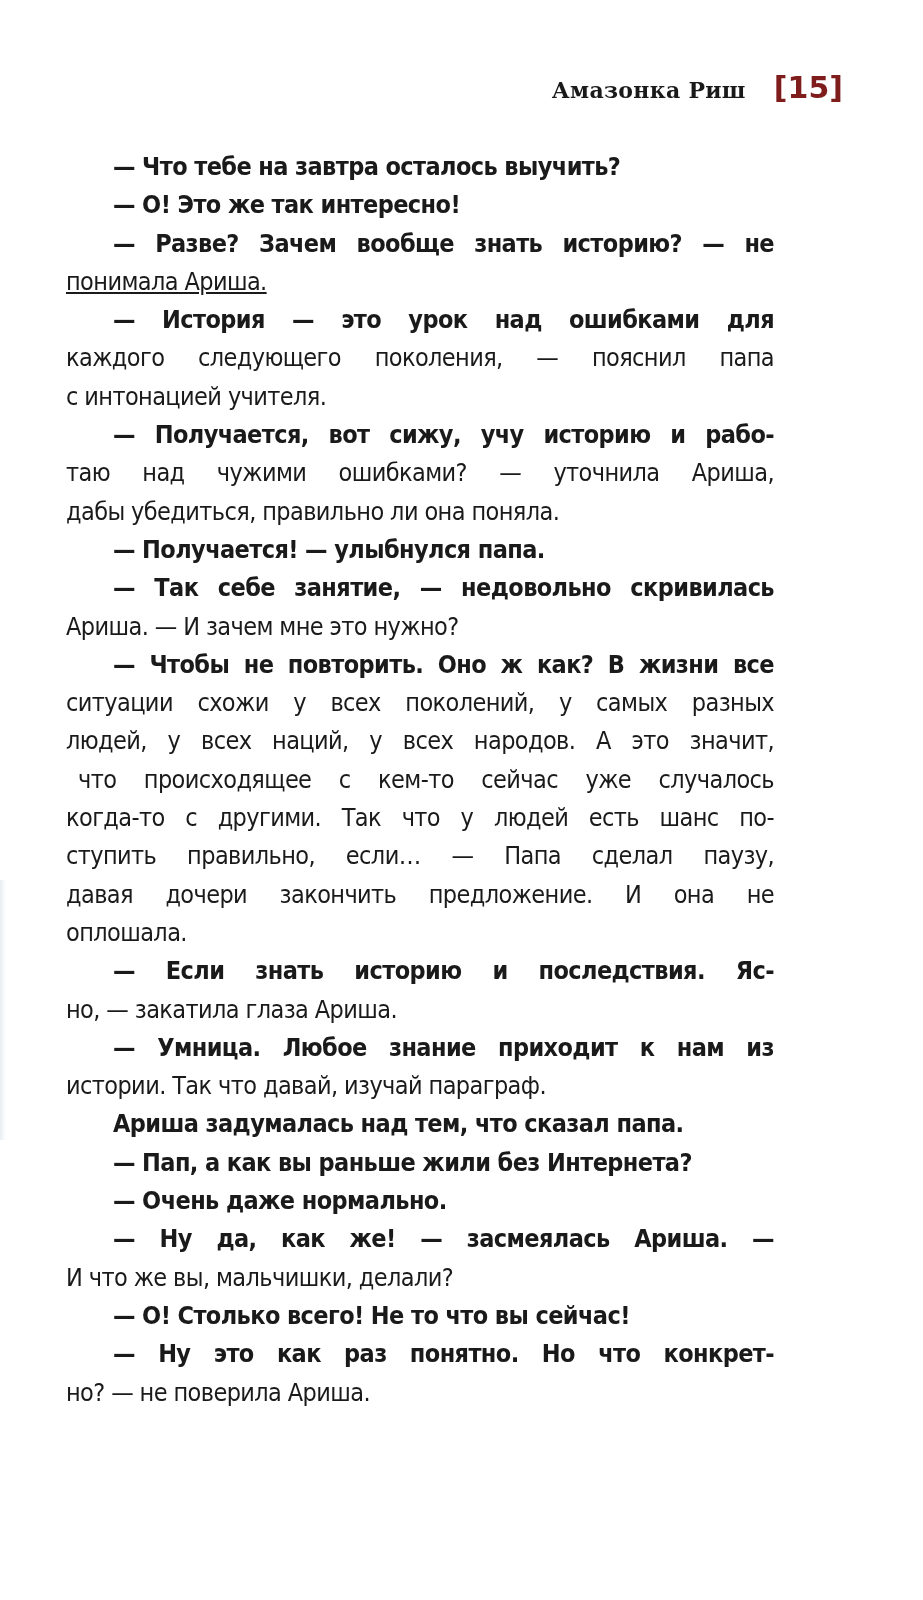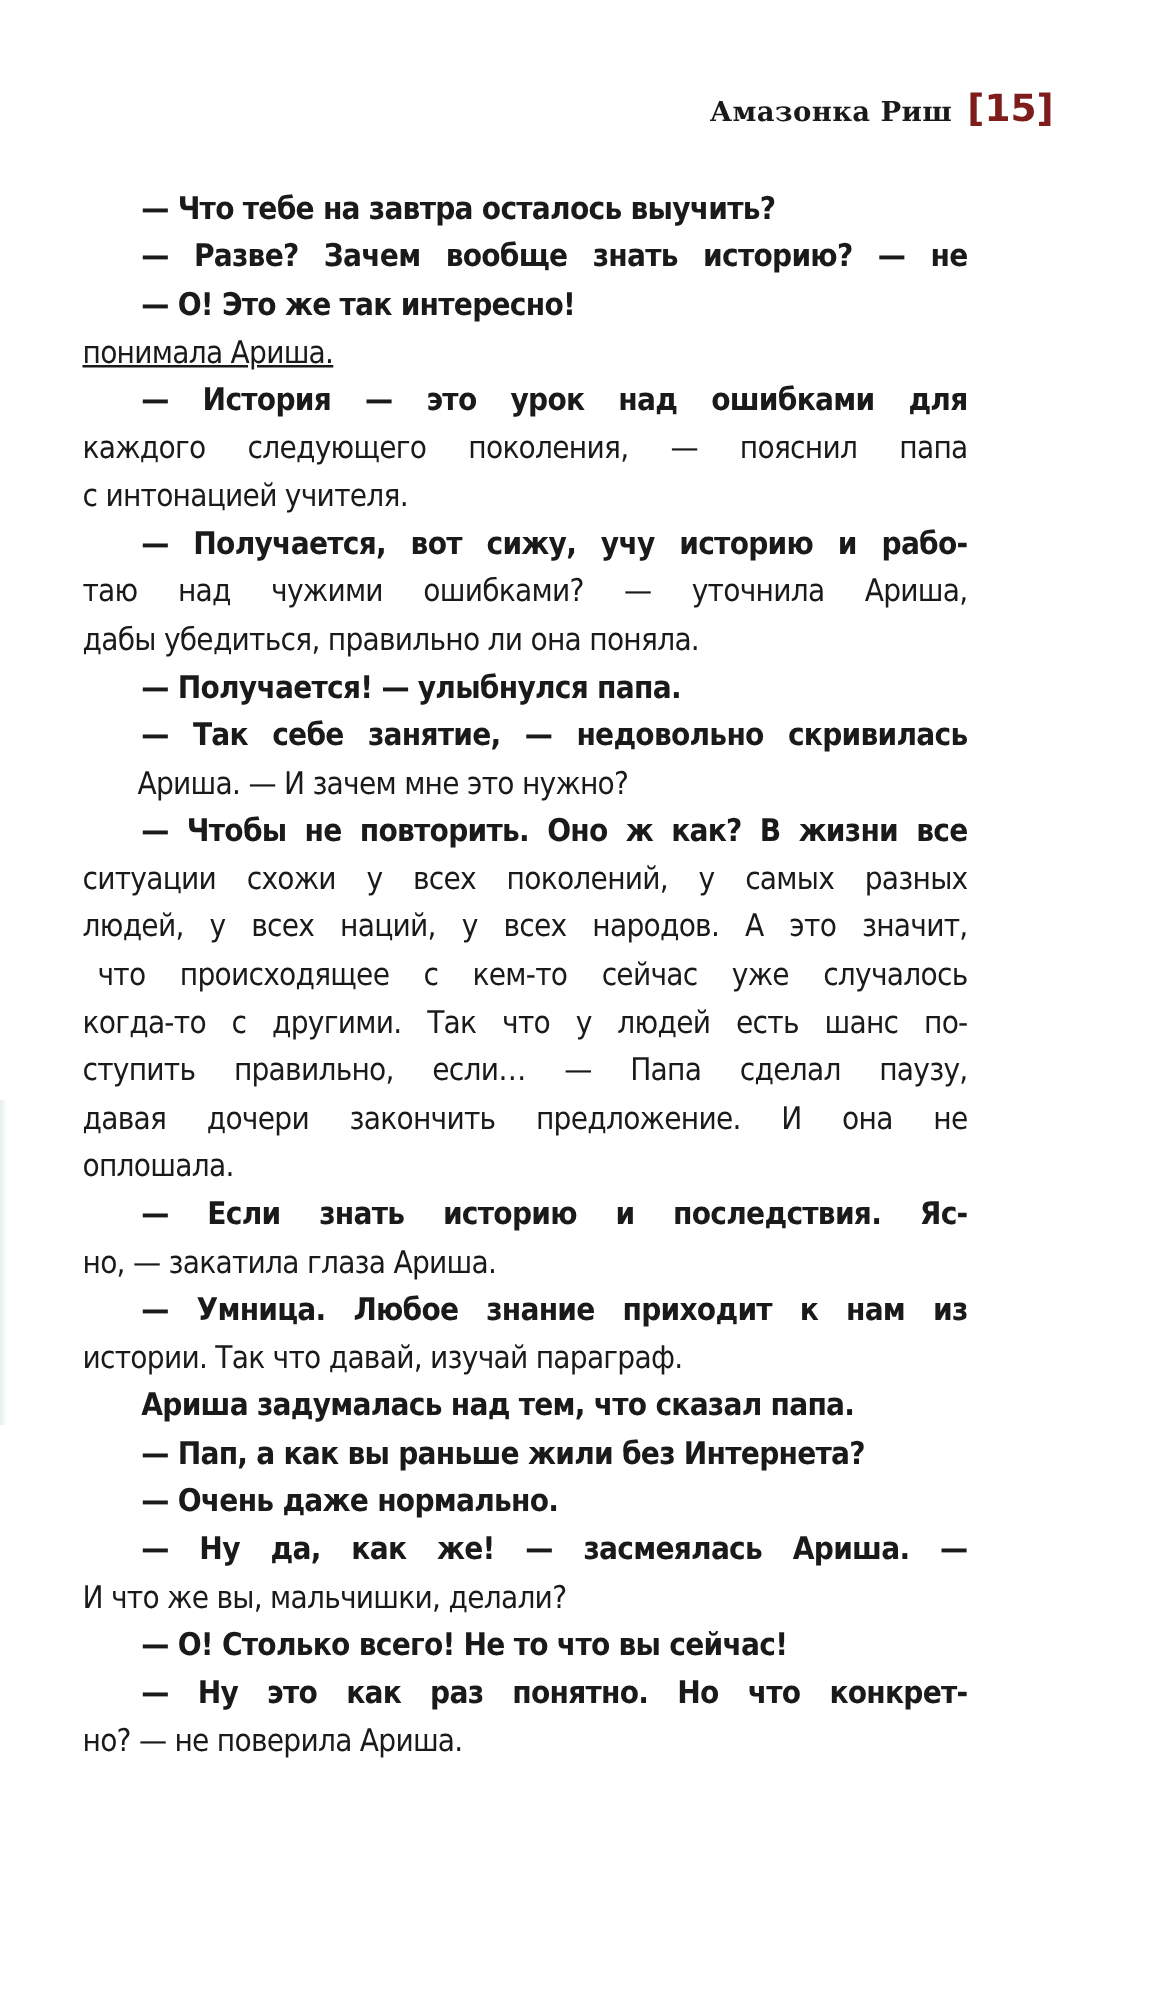--- a/index.html
+++ b/index.html
@@ -2,21 +2,21 @@
 <html><head>
 <meta charset="utf-8">
 <style>
   html, body { margin: 0; padding: 0; }
   body {
     width: 923px; height: 1600px; background: #ffffff; position: relative; overflow: hidden;
     font-family: "DejaVu Sans", "Liberation Sans", sans-serif; color: #1a1a1a;
   }
   .edge { position: absolute; left: 0; top: 880px; width: 6px; height: 260px;
     background: linear-gradient(to right, #e8eef2, #ffffff); }
-  .header { position: absolute; top: 70px; right: 80px; display: flex; align-items: baseline; gap: 12px; justify-content: space-between; }
+  .header { position: absolute; top: 70px; right: 80px; display: flex; align-items: baseline; gap: 28px; justify-content: space-between; }
   .running-title { font-family: "DejaVu Serif", "Liberation Serif", serif; font-weight: bold;
     font-size: 22px; color: #1a1a1a; letter-spacing: 0.3px; }
   .page-number { font-family: "DejaVu Sans", "Liberation Sans", sans-serif; font-weight: bold;
     font-size: 30px; color: #7f1d1d; }
   .text { position: absolute; left: 66px; top: 148px; width: 708px; }
   .line { font-size: 25px; line-height: 38.3px; height: 38.3px; white-space: nowrap;
     text-align: justify; text-align-last: justify; letter-spacing: -0.6px; word-spacing: 0px;
     font-stretch: condensed; transform-origin: left center; }
   .line.indent { padding-left: 47px; font-weight: bold; }
   .line.last { text-align-last: left; }
@@ -26,32 +26,32 @@
 
 <div class="edge"></div>
 
 <div class="header">
   <span class="running-title">Амазонка Риш</span>
   <span class="page-number">[15]</span>
 </div>
 
 <div class="text" id="body-text">
     <div class="line indent last" style="white-space: nowrap;">— Что тебе на завтра осталось выучить?</div>
+    <div class="line indent last" style="white-space: nowrap;">— О! Это же так интересно!</div>
     <div class="line indent" style="white-space: nowrap;">— Разве? Зачем вообще знать историю? — не</div>
-    <div class="line indent last" style="white-space: nowrap;">— О! Это же так интересно!</div>
     <div class="line last" style="white-space: nowrap; text-decoration: underline;">понимала Ариша.</div>
     <div class="line indent" style="white-space: nowrap;">— История — это урок над ошибками для</div>
     <div class="line" style="white-space: nowrap;">каждого следующего поколения, — пояснил папа</div>
     <div class="line last" style="white-space: nowrap;">с интонацией учителя.</div>
     <div class="line indent" style="white-space: nowrap;">— Получается, вот сижу, учу историю и рабо-</div>
     <div class="line" style="white-space: nowrap;">таю над чужими ошибками? — уточнила Ариша,</div>
     <div class="line last" style="white-space: nowrap;">дабы убедиться, правильно ли она поняла.</div>
     <div class="line indent last" style="white-space: nowrap;">— Получается! — улыбнулся папа.</div>
     <div class="line indent" style="white-space: nowrap;">— Так себе занятие, — недовольно скривилась</div>
-    <div class="line last" style="white-space: nowrap; margin-left: 44px;">Ариша. — И зачем мне это нужно?</div>
+    <div class="line last" style="white-space: nowrap;">Ариша. — И зачем мне это нужно?</div>
     <div class="line indent" style="white-space: nowrap;">— Чтобы не повторить. Оно ж как? В жизни все</div>
     <div class="line" style="white-space: nowrap;">ситуации схожи у всех поколений, у самых разных</div>
     <div class="line" style="white-space: nowrap;">людей, у всех наций, у всех народов. А это значит,</div>
     <div class="line" style="white-space: nowrap; margin-left: 12px;">что происходящее с кем-то сейчас уже случалось</div>
     <div class="line" style="white-space: nowrap;">когда-то с другими. Так что у людей есть шанс по-</div>
     <div class="line" style="white-space: nowrap;">ступить правильно, если… — Папа сделал паузу,</div>
     <div class="line" style="white-space: nowrap;">давая дочери закончить предложение. И она не</div>
     <div class="line last" style="white-space: nowrap;">оплошала.</div>
     <div class="line indent" style="white-space: nowrap;">— Если знать историю и последствия. Яс-</div>
     <div class="line last" style="white-space: nowrap;">но, — закатила глаза Ариша.</div>

